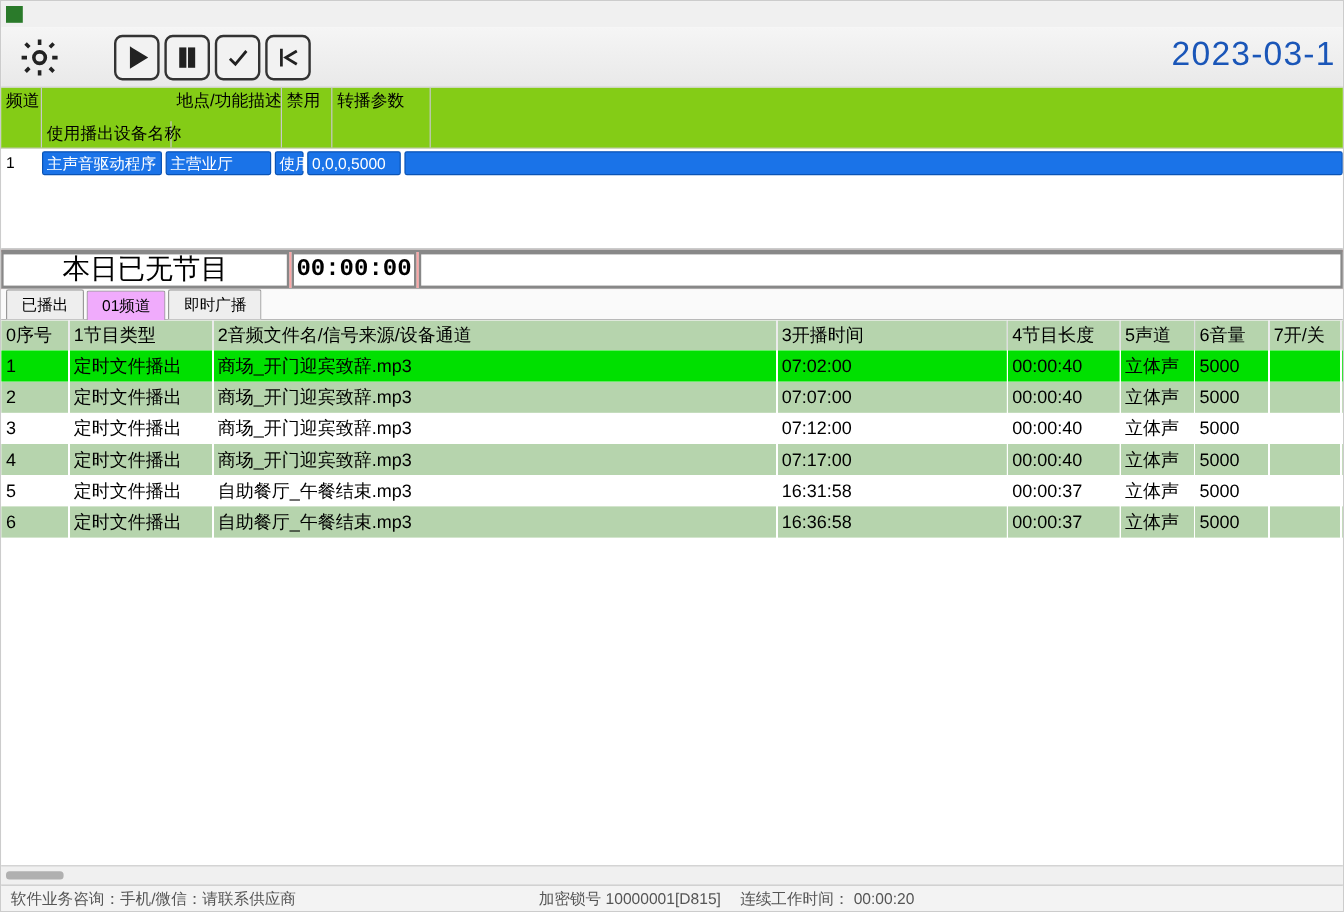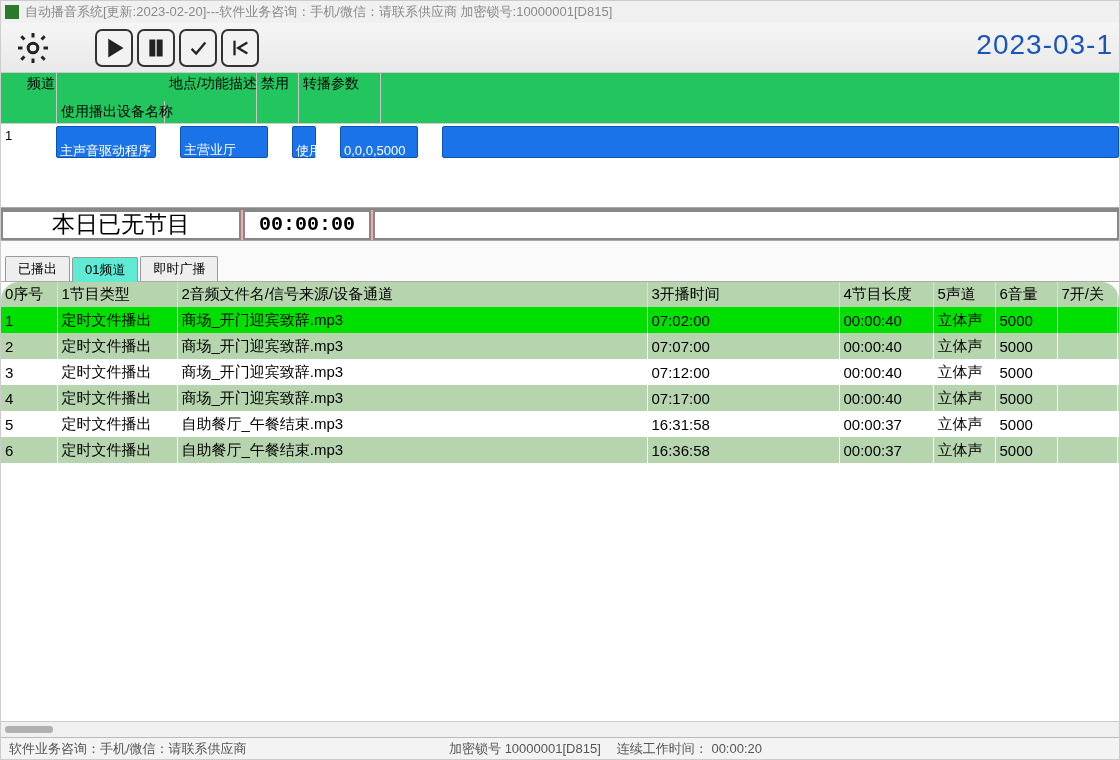--- a/index.html
+++ b/index.html
@@ -64,23 +64,22 @@
     color:#1a56b8;
     font-family: Liberation Sans, sans-serif;
     font-size: 28px;
     letter-spacing: 1px;
   }
   
   .ch-header {
     display:flex;
     font-family:"SimSun","宋体",sans-serif;
     font-size:14px;
-    background:#22c55e;
+    background:#84cc16;
     border-bottom:1px solid #ccc;
-    padding-left:22px;
   }
   .ch-header .cell {
     border-right:1px solid #c8c8c8;
     padding:2px 4px;
     white-space:nowrap;
   }
   
   .ch-body {
     height:84px;
     background:#fff;
@@ -96,26 +95,25 @@
   }
   .ch-row .idx {
     width:34px; padding:2px 4px;
   }
   .ch-row .tag {
     background:#1a73e8;
     color:#fff;
     border:1px solid #0a53b5;
     border-radius:2px;
     margin-right:3px;
-    padding:15px 3px;
+    padding:1px 3px;
     font-size:13px;
     height:20px;
     line-height:18px;
     white-space:nowrap;
-    margin-left:21px;
   }
   .ch-row .status-tag {
     background:#1a73e8;
     flex:1;
     margin-right:0;
   }
   
   .midbar {
     display:flex;
     align-items:stretch;
@@ -127,74 +125,73 @@
     width:240px;
     border:2px solid #888;
     background:#fff;
     font-family:"KaiTi","SimSun",serif;
     font-size:23px;
     text-align:center;
     line-height:26px;
     padding:0 2px;
   }
   .midbar .timebox {
-    width:128px;
+    width:104px;
     margin-left:2px;
     border:2px solid #888;
     background:#fff;
     font-family:"Courier New",monospace;
     font-size:20px;
     font-weight:bold;
     text-align:center;
     line-height:26px;
   }
   .midbar .restbox {
     flex:1;
     margin-left:2px;
     border:2px solid #888;
     background:#fff;
   }
   
   .tabs {
     display:flex;
     align-items:flex-end;
-    height:41px;
+    height:26px;
     padding-left:4px;
     background:#fafafa;
     border-bottom:1px solid #aaa;
   }
   .tab {
     padding:3px 12px;
     border:1px solid #999;
     border-bottom:none;
     background:#eee;
     margin-right:2px;
     cursor:pointer;
     font-size:13px;
     border-radius:2px 2px 0 0;
   }
   .tab.active {
-    background:#5eead4;
+    background:#f0abfc;
     position:relative;
     top:1px;
   }
   
   .path-label {
     padding:4px 6px;
     font-family:"SimSun","宋体",monospace;
     font-size:16px;
     background:#fff;
   }
   
   .plist {
     flex:1;
     overflow:hidden;
     background:#fff;
     position:relative;
-    border-radius:18px;
   }
   .plist-table {
     width:1128px;
     border-collapse:collapse;
     table-layout:fixed;
     font-size:15px;
     font-family:"SimSun","宋体",sans-serif;
   }
   .plist-table th {
     background:#b6d4ad;
@@ -250,21 +247,20 @@
   .statusbar .seg { padding:0 8px; }
   .statusbar .segL { width:440px; }
 </style>
 </head>
 <body>
 
 <div class="window">
 
   <div class="titlebar">
     <span class="appicon"></span>
-    <span>自动播音系统[更新:2023-02-20]---软件业务咨询：手机/微信：请联系供应商   加密锁号:10000001[D815]</span>
   </div>
 
   <div class="toolbar">
     <div class="gear-btn">
       <svg viewBox="0 0 24 24">
         <circle cx="12" cy="12" r="3.2"></circle>
         <path d="M12 2v3M12 19v3M4.2 4.2l2.1 2.1M17.7 17.7l2.1 2.1M2 12h3M19 12h3M4.2 19.8l2.1-2.1M17.7 6.3l2.1-2.1"></path>
       </svg>
     </div>
     <div class="tool-group">
@@ -299,21 +295,21 @@
     <div class="cell" style="width:108px;margin-top:28px;">使用播出设备名称</div>
     <div class="cell" style="width:92px;">地点/功能描述</div>
     <div class="cell" style="width:42px;">禁用</div>
     <div class="cell" style="width:82px;">转播参数</div>
   </div>
 
   <div class="ch-body">
     <div class="ch-row">
       <div class="idx">1</div>
       <div class="tag" style="width:100px;">主声音驱动程序</div>
-      <div class="tag" style="width:88px;font-family:Liberation Mono, monospace;">主营业厅</div>
+      <div class="tag" style="width:88px;">主营业厅</div>
       <div class="tag" style="width:24px;">使用</div>
       <div class="tag" style="width:78px;">0,0,0,5000</div>
       <div class="tag status-tag"></div>
     </div>
     <div class="ch-row">
       <div class="idx"></div>
     </div>
   </div>
 
   <div class="midbar">

